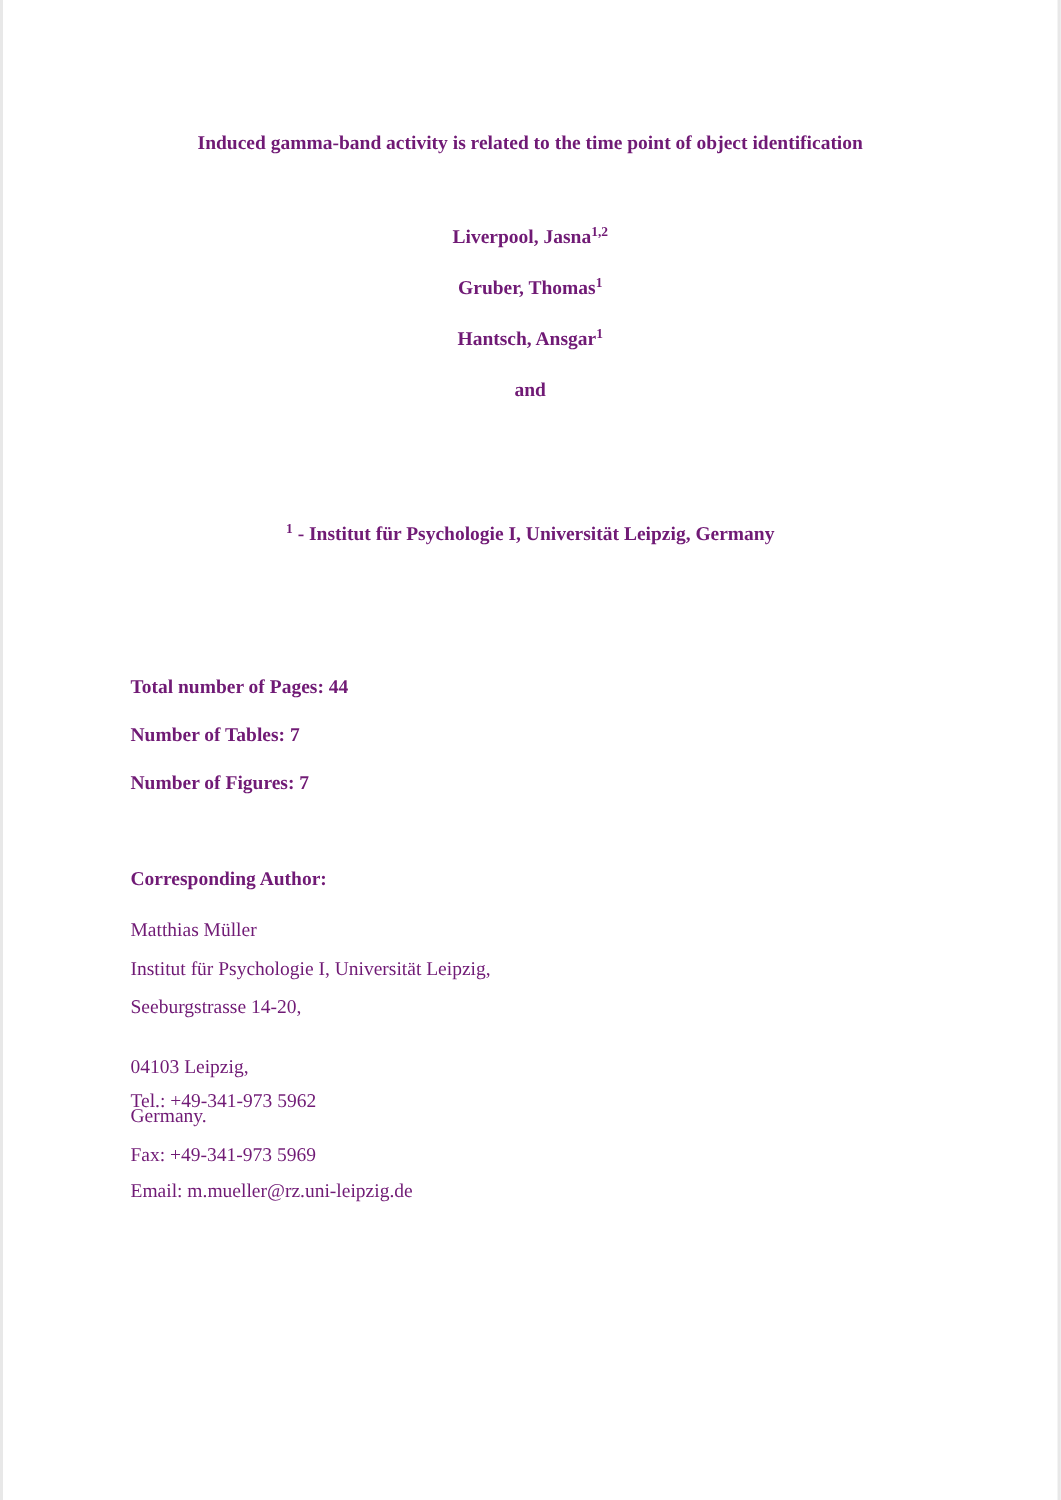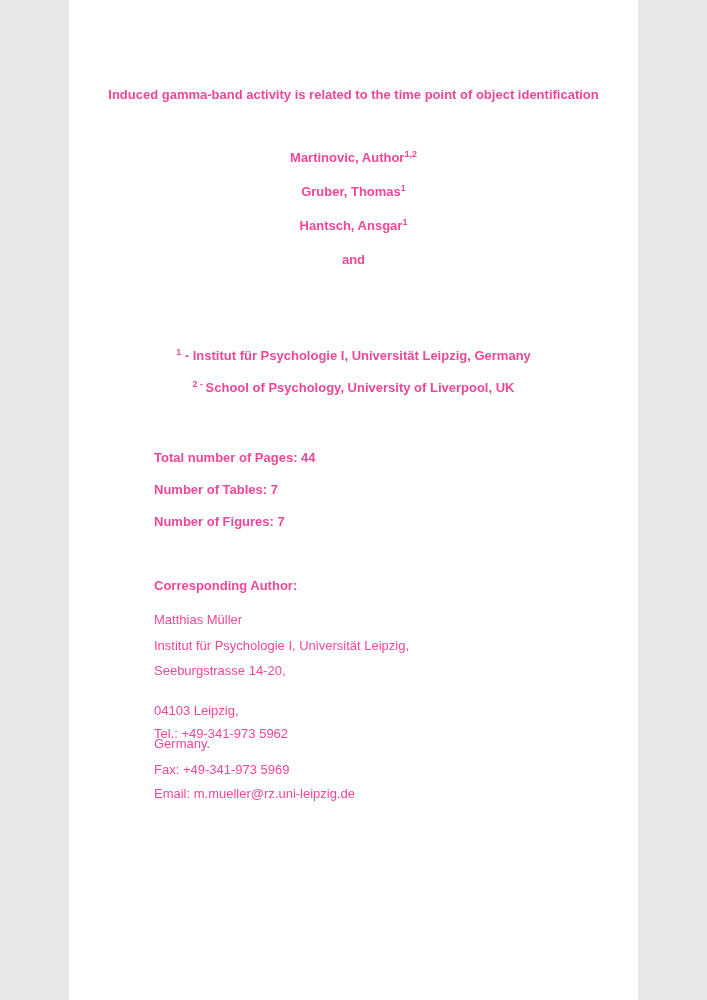--- a/index.html
+++ b/index.html
@@ -2,26 +2,26 @@
 <html><head>
 <meta charset="utf-8">
 <style>
   html, body {
     margin: 0;
     padding: 0;
     background: #e8e8e8;
   }
   .page {
     position: relative;
-    width: 569px;
+    width: 703px;
     height: 1000px;
     margin: 0 auto;
     background: #ffffff;
-    font-family: Liberation Sans, sans-serif;
-    color: #ec4899;
+    font-family: Liberation Serif, serif;
+    color: #701a75;
     overflow: hidden;
   }
   .line {
     position: absolute;
     left: 0;
     width: 100%;
     font-size: 13px;
     line-height: 17px;
     white-space: pre;
   }
@@ -41,32 +41,31 @@
     top: -5px;
   }
 </style>
 </head>
 <body>
 
 <div class="page">
 
   <div class="line center bold title" style="top:86px">Induced gamma-band activity is related to the time point of object identification</div>
 
-  <div class="line center bold" style="top:149px"><span>Martinovic, Author</span><sup>1,2</sup></div>
+  <div class="line center bold" style="top:149px"><span>Liverpool, Jasna</span><sup>1,2</sup></div>
 
   <div class="line center bold" style="top:183px"><span>Gruber, Thomas</span><sup>1</sup></div>
 
   <div class="line center bold" style="top:217px"><span>Hantsch, Ansgar</span><sup>1</sup></div>
 
   <div class="line center bold" style="top:251px">and</div>
 
 
   <div class="line center bold" style="top:347px"><sup>1</sup><span> - Institut für Psychologie I, Universität Leipzig, Germany</span></div>
 
-  <div class="line center bold" style="top:379px"><sup>2 - </sup><span>School of Psychology, University of Liverpool, UK</span></div>
 
   <div class="line left-col bold" style="top:449px">Total number of Pages: 44</div>
   <div class="line left-col bold" style="top:481px">Number of Tables: 7</div>
   <div class="line left-col bold" style="top:513px">Number of Figures: 7</div>
 
   <div class="line left-col" style="top:611px">Matthias Müller</div>
 
   <div class="line left-col bold" style="top:577px">Corresponding Author:</div>
 
   <div class="line left-col" style="top:637px">Institut für Psychologie I, Universität Leipzig,</div>

